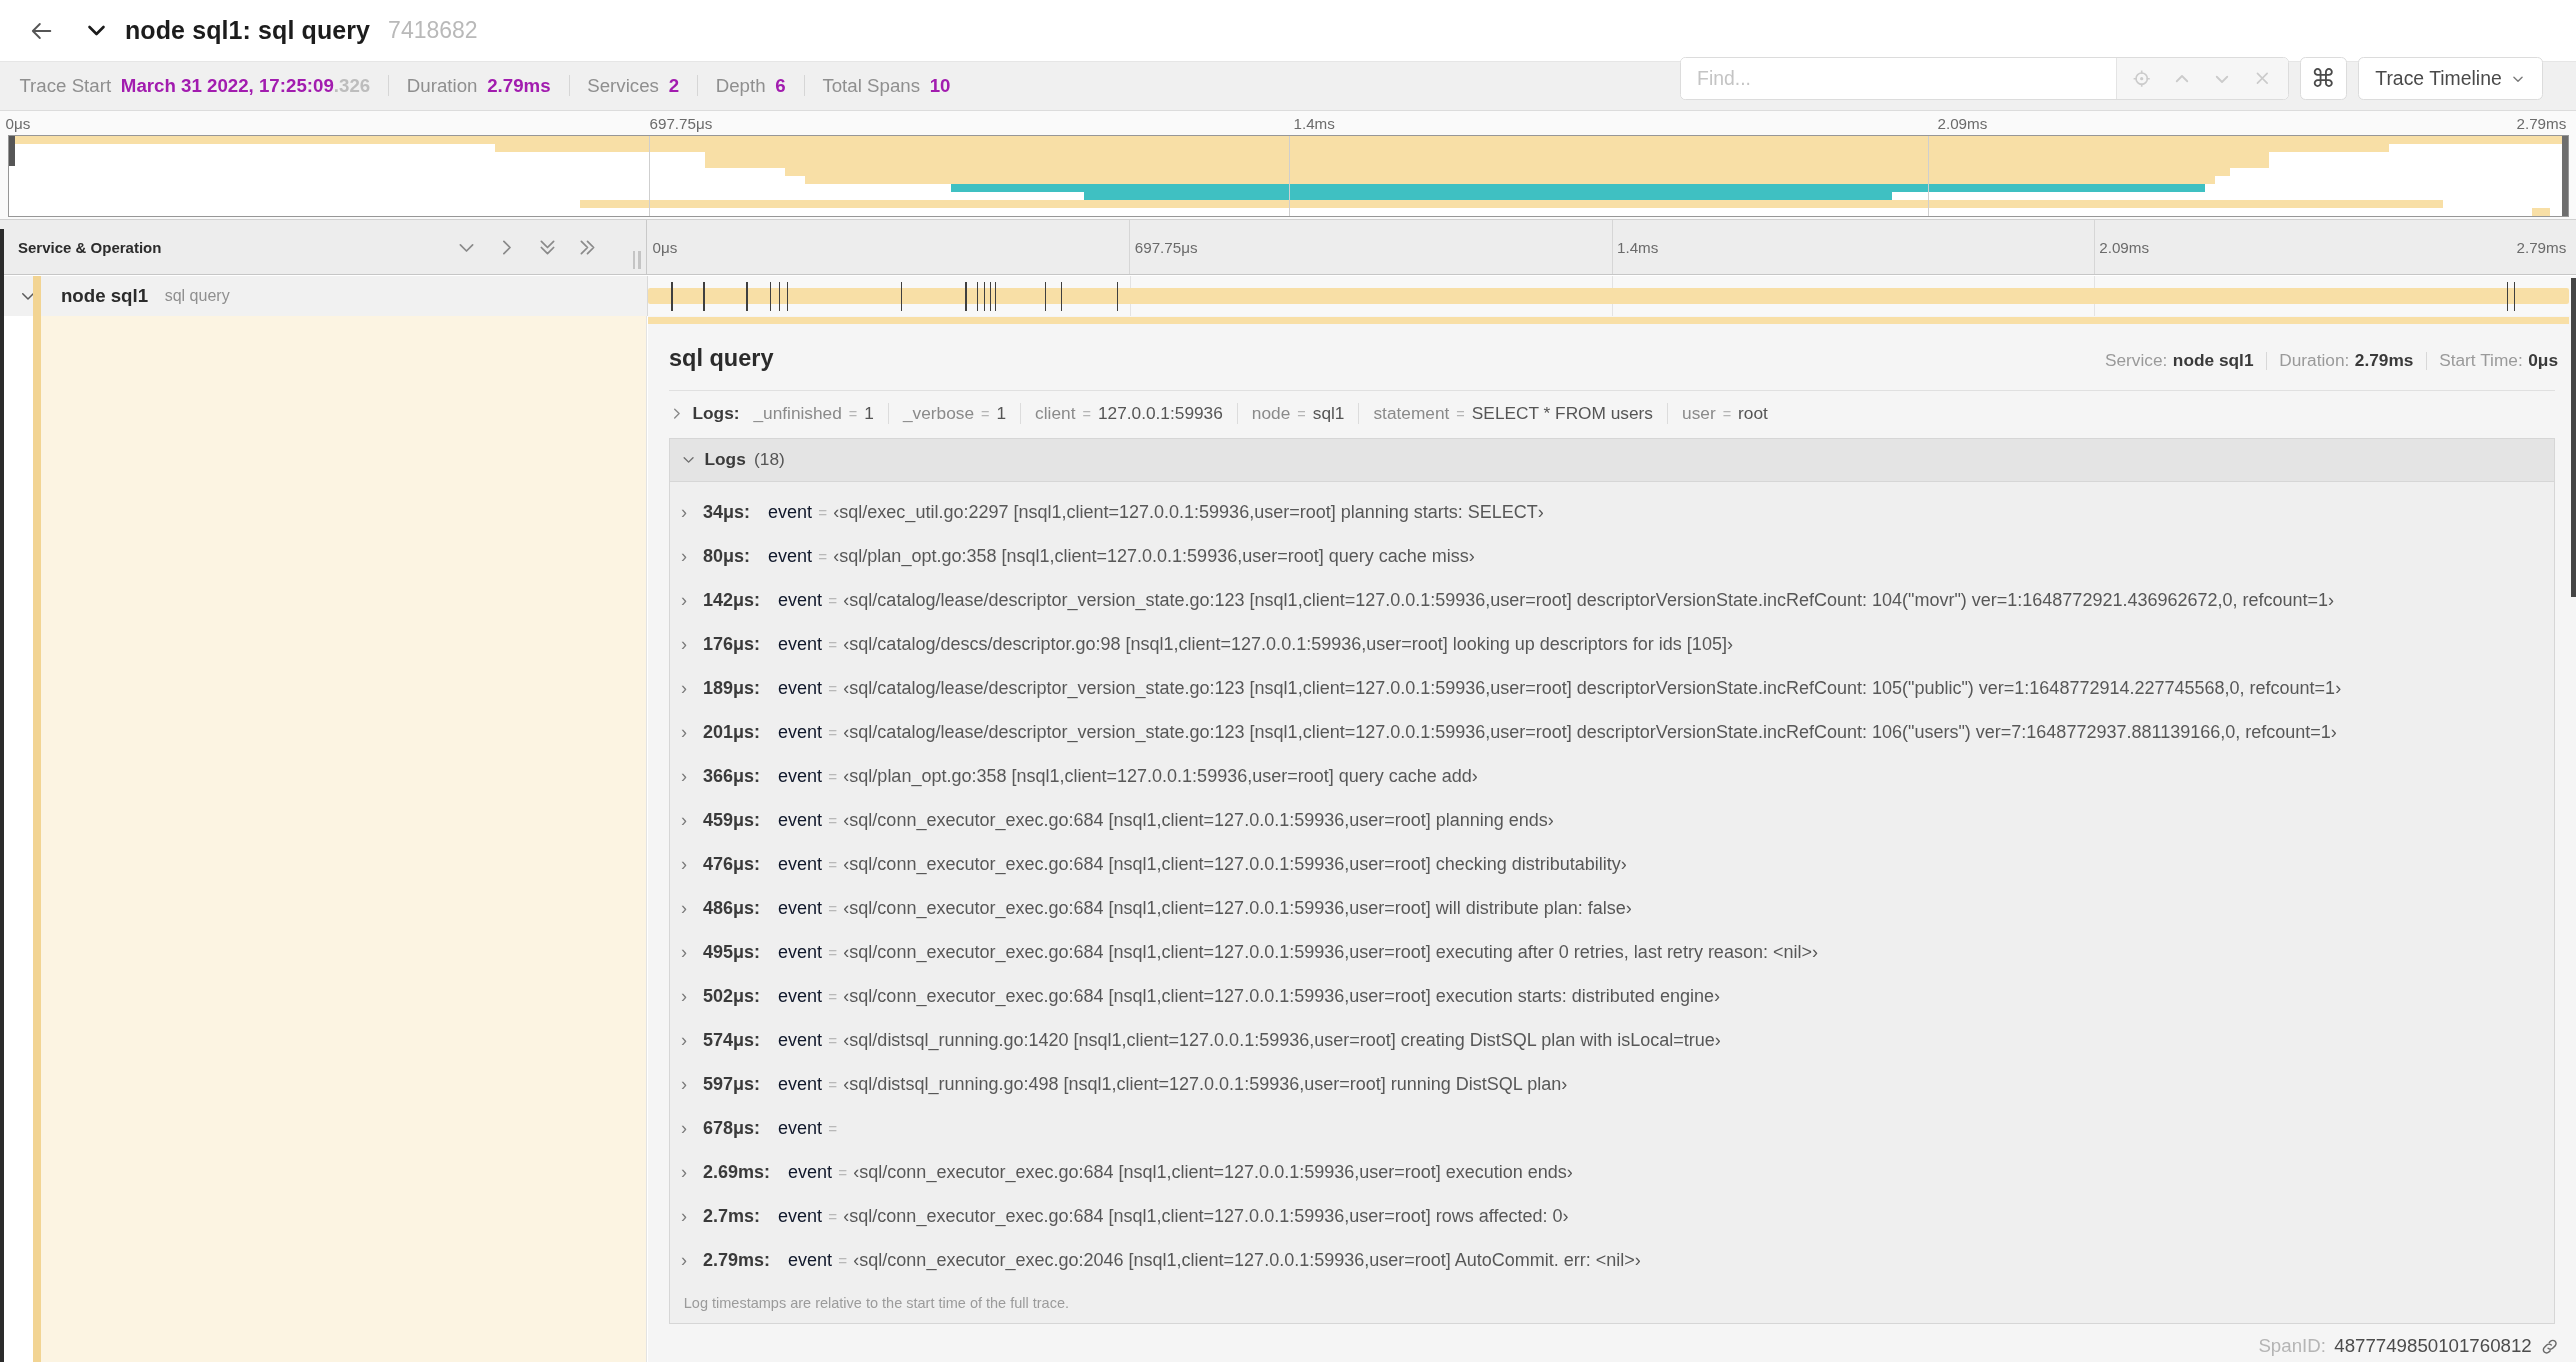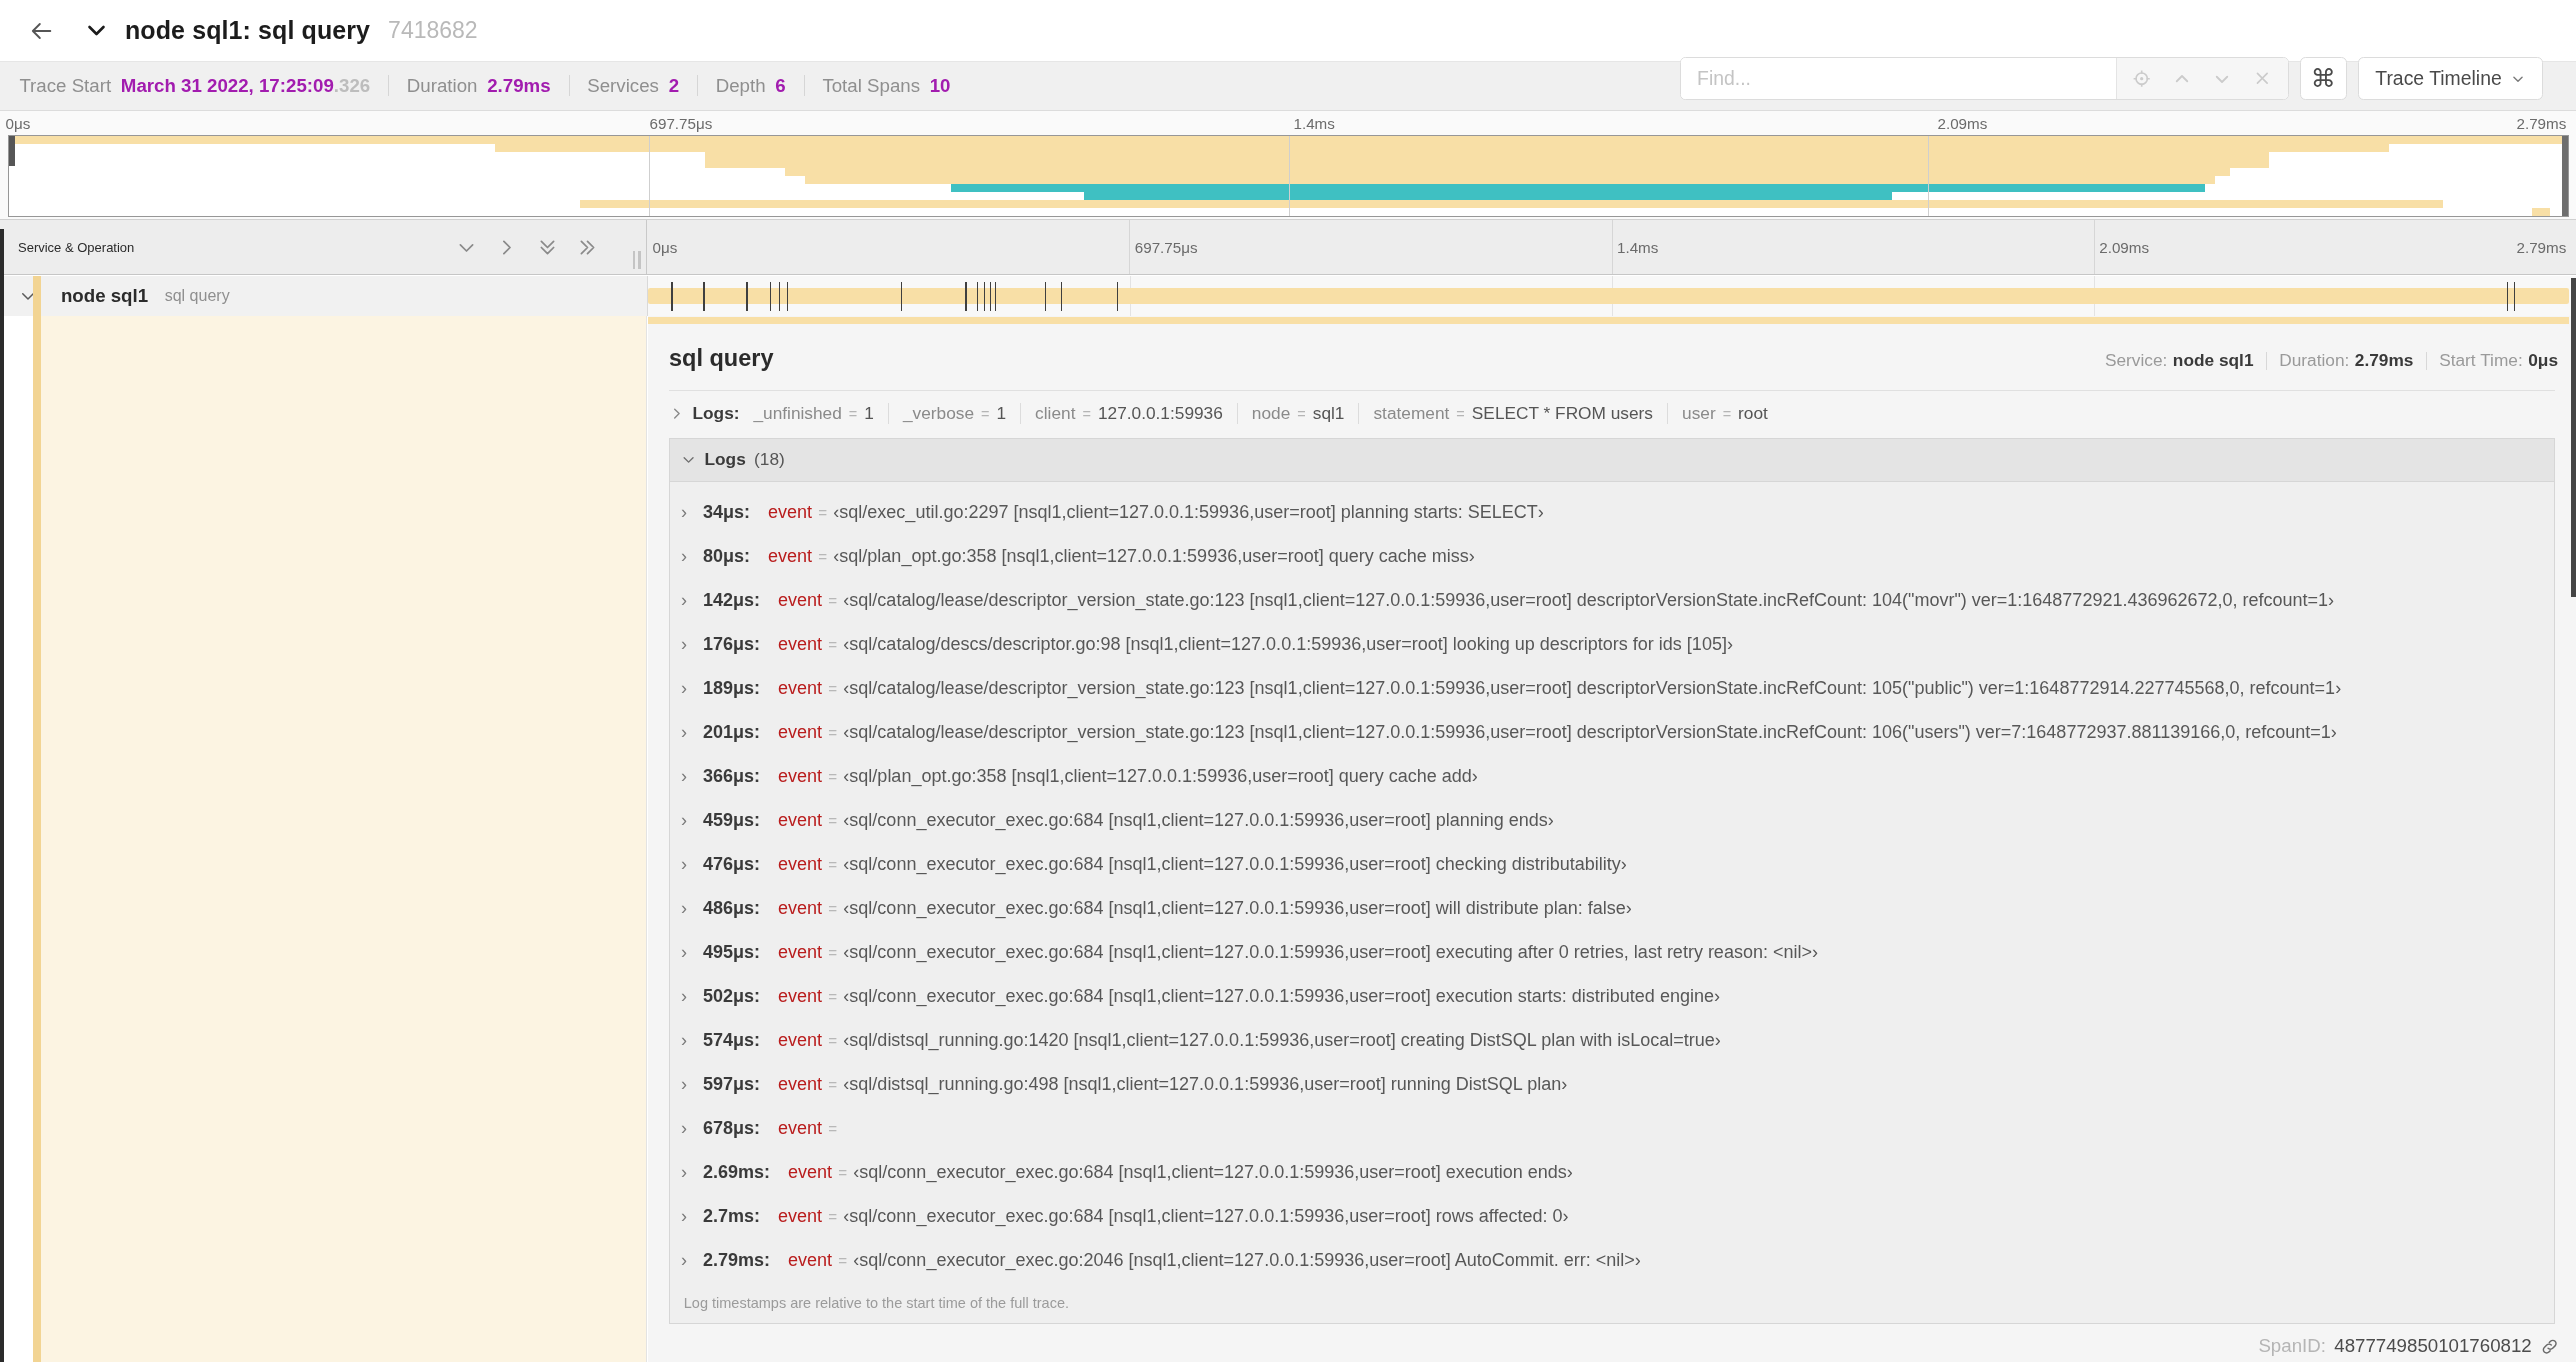--- a/index.html
+++ b/index.html
@@ -42,21 +42,21 @@
   .mm-rows{position:absolute;left:0;right:0;top:0;bottom:0;display:flex;flex-direction:column;}
   .mm-row{position:relative;flex:1;}
   .mm-bar{position:absolute;top:0;bottom:0;}
   .gridline{position:absolute;top:0;bottom:0;width:0.7px;background:#d2d2d2;z-index:1;}
   .mm-handle-left{position:absolute;left:0;top:0;width:6.2px;height:30.5px;background:#565656;z-index:3;cursor:ew-resize;}
   .mm-handle-right{position:absolute;right:0;top:0;bottom:0;width:6.2px;background:#6e6e6e;z-index:3;cursor:ew-resize;}
 
   
   .grid-header{position:absolute;top:220px;left:0;right:0;height:55px;background:#ededed;border-bottom:0.7px solid #c6c6c6;box-sizing:border-box;z-index:3;}
   .gh-left{position:absolute;left:0;top:0;bottom:0;width:647px;border-right:0.7px solid #c9c9c9;display:flex;align-items:center;box-sizing:border-box;}
-  .gh-title{margin-left:18px;font-size:13px;font-weight:normal;color:#2b2b2b;}
+  .gh-title{margin-left:18px;font-size:15px;font-weight:bold;color:#2b2b2b;}
   .gh-icons{position:absolute;right:48px;top:0;bottom:0;display:flex;align-items:center;gap:19.4px;color:#8a8a8a;}
   .gh-icons span{display:flex;cursor:pointer;}
   .col-grip{position:absolute;right:5.5px;bottom:5.5px;display:flex;gap:3.5px;cursor:col-resize;}
   .col-grip i{display:block;width:2.1px;height:18px;background:#c4c4c4;}
   .ruler{position:absolute;left:647px;right:0;top:0;bottom:0;}
 
   
   .span-row{position:absolute;top:276px;left:0;right:0;height:40px;z-index:2;}
   .sr-left{position:absolute;left:0;top:0;bottom:0;width:647px;background:#f1f1f1;display:flex;align-items:center;box-sizing:border-box;cursor:pointer;}
   .sr-caret{margin-left:19.4px;color:#5a5a5a;display:flex;}
@@ -91,21 +91,21 @@
   .tag-val{color:#555;}
   .logs-box{margin:8.3px 21px 0 21px;border:0.7px solid #d6d6d6;}
   .logs-header{height:42px;background:#e4e4e4;border-bottom:0.7px solid #d6d6d6;display:flex;align-items:center;padding-left:11px;font-size:17.3px;gap:8.3px;cursor:pointer;}
   .logs-chevron{color:#6f6f6f;display:flex;}
   .logs-title{font-weight:bold;color:#3a3a3a;}
   .logs-count{color:#555;}
   .logs-body{background:#efefef;padding:8.3px 7px 0 11px;}
   .log-row{height:44px;display:flex;align-items:center;font-size:18px;white-space:nowrap;cursor:pointer;}
   .log-chevron{width:22px;color:#7a7a7a;font-size:18px;flex:0 0 auto;}
   .log-time{font-weight:bold;color:#3a3a3a;margin-right:18px;flex:0 0 auto;}
-  .log-key{color:#b91c1c;margin-right:6.2px;}
+  .log-key{color:#0f172a;margin-right:6.2px;}
   .log-eq{color:#b8b8b8;margin-right:6.2px;font-size:15.2px;}
   .log-val{color:#575757;overflow:hidden;text-overflow:ellipsis;}
   .logs-footer{padding:12.5px 0 12.5px 2.8px;font-size:14.5px;color:#9b9b9b;}
   .spanid-row{display:flex;justify-content:flex-end;align-items:center;gap:8.3px;padding:11px 16.6px 0 0;font-size:18.7px;}
   .spanid-label{color:#b5b5b5;}
   .spanid-value{color:#4c4c4c;}
   .link-icon{color:#6a6a6a;display:flex;cursor:pointer;}
 
   
   .left-scrollbar{position:absolute;left:0;top:229px;bottom:0;width:3.5px;background:#2b2b2b;z-index:40;}

